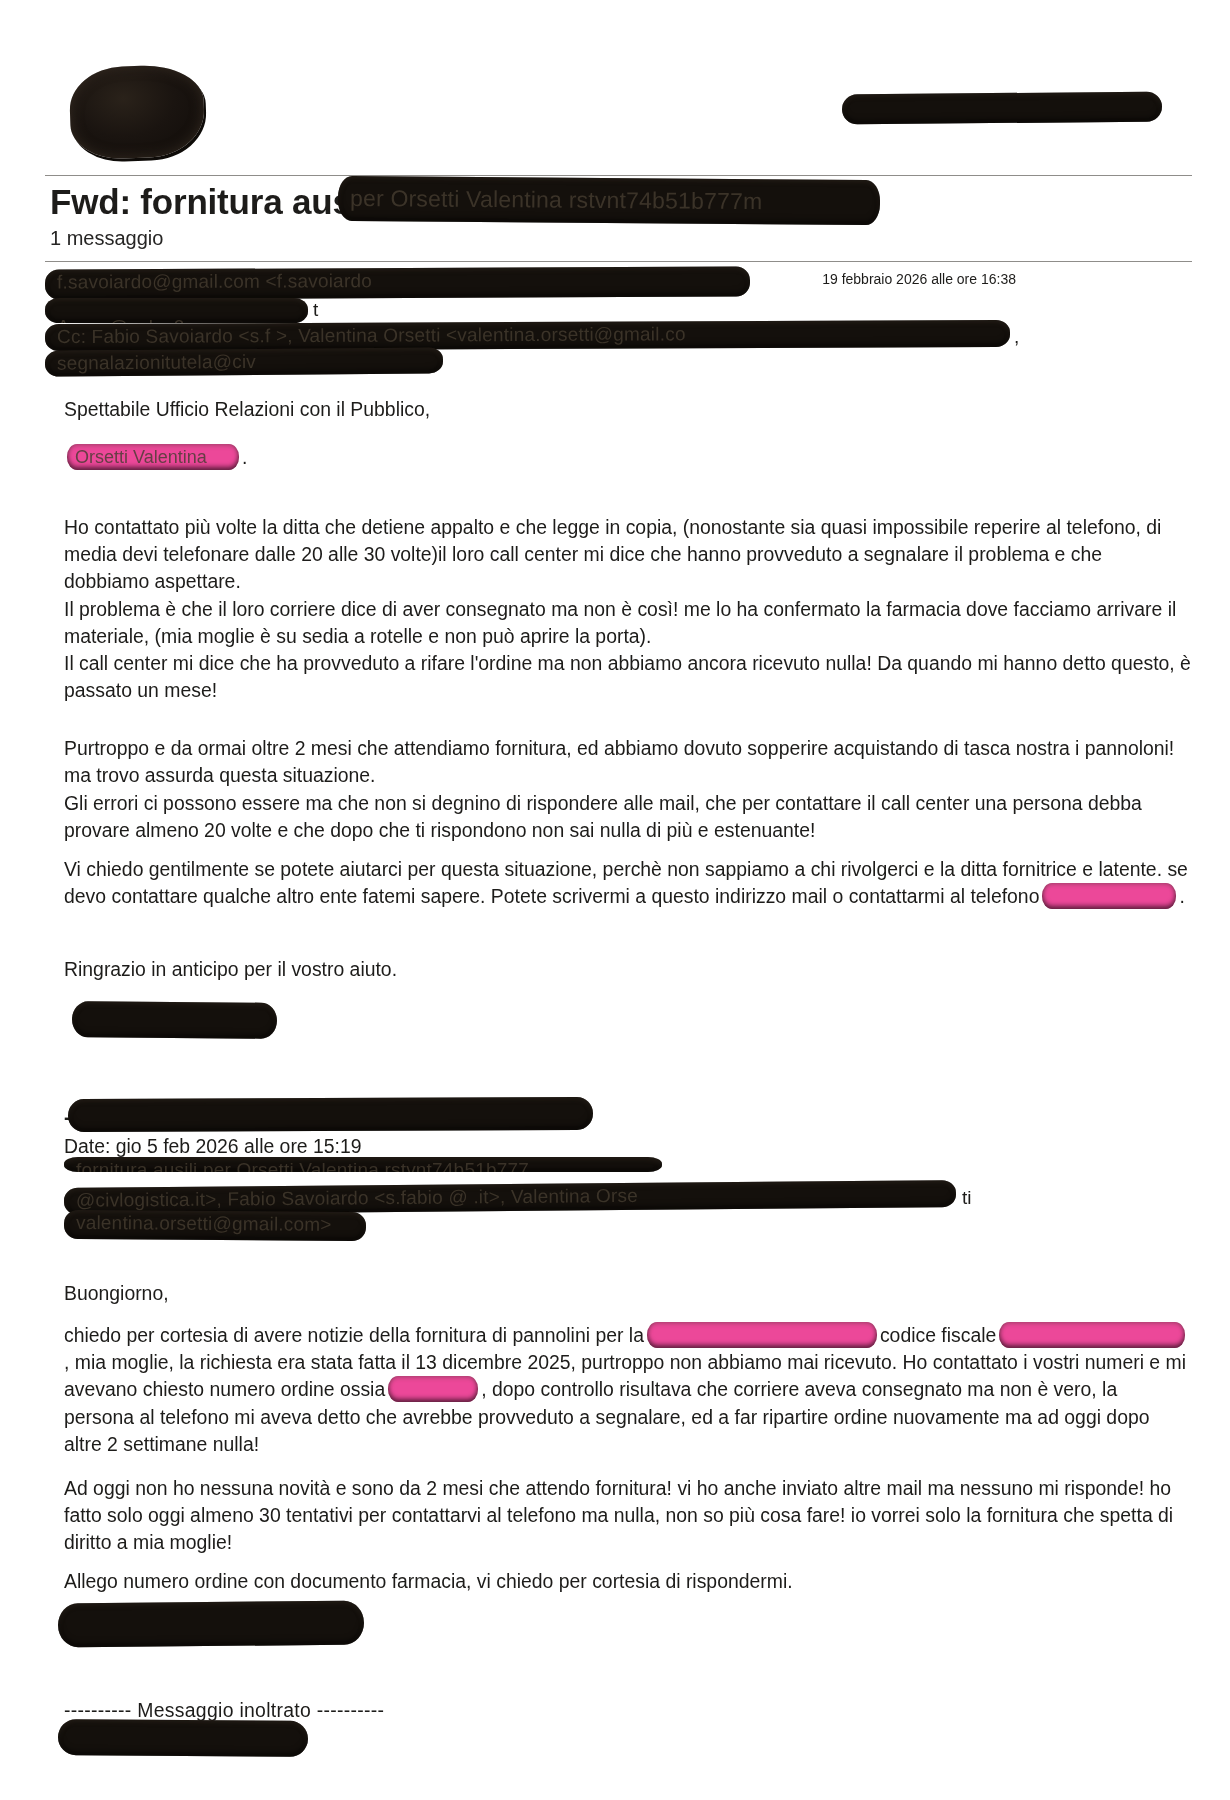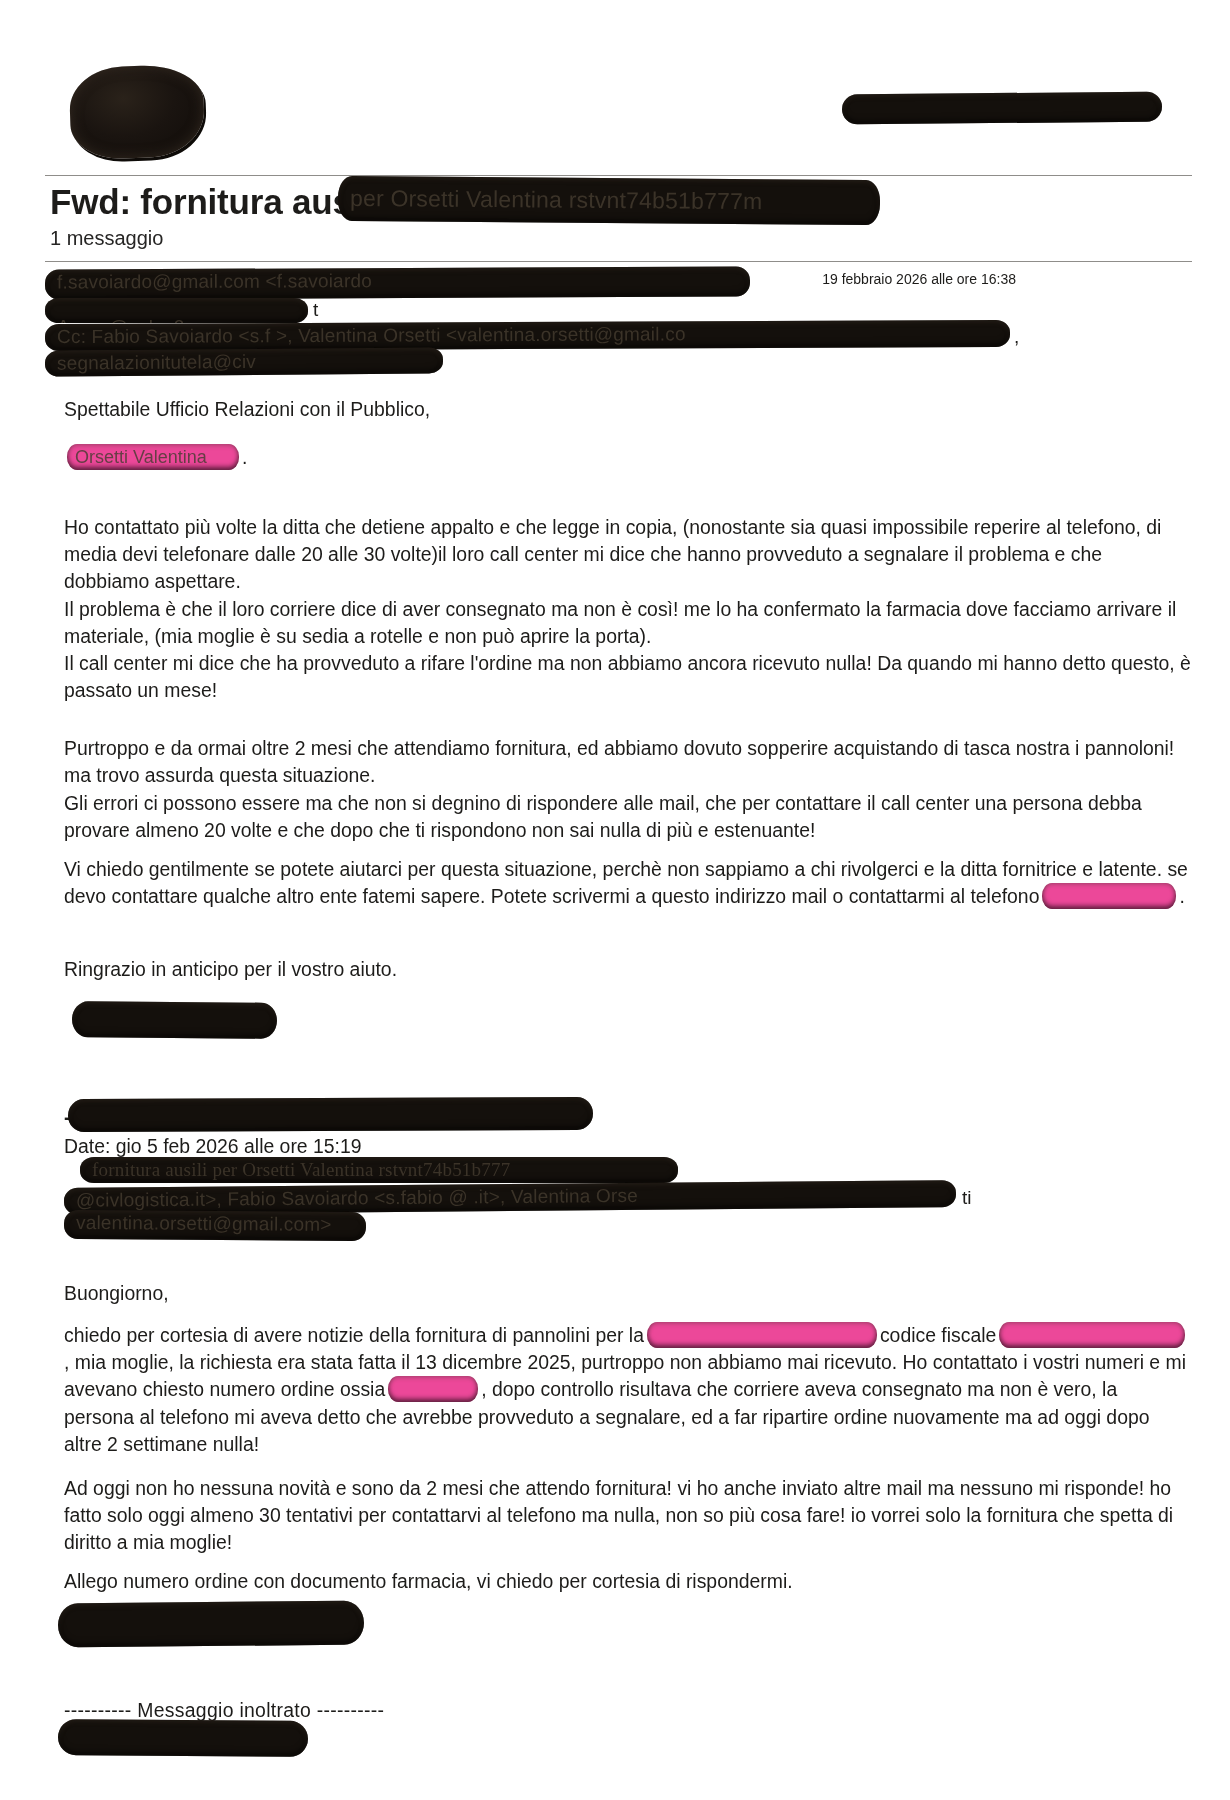--- a/index.html
+++ b/index.html
@@ -107,21 +107,21 @@
 <div class="para" style="top:956px;">Ringrazio in anticipo per il vostro aiuto.</div>
 
 <div class="bar r2" style="left:72px;top:1002px;width:205px;height:36px;border-radius:16px/50%;"></div>
 
 <div class="para mono-dash" style="top:1104px;font-weight:bold;">---------- Forwarded message ---------</div>
 
 <div class="bar r3" style="left:68px;top:1098px;width:525px;height:33px;border-radius:16px/50%;"></div>
 
 <div class="para" style="top:1133px;">Date: gio 5 feb 2026 alle ore 15:19</div>
 
-<div class="bar" style="left:80px;top:1157px;width:598px;height:26px;font-family:Liberation Serif, serif;">
+<div class="bar" style="left:64px;top:1157px;width:598px;height:15px;">
     <span class="ft hfaint">fornitura ausili per Orsetti Valentina rstvnt74b51b777</span>
   </div>
 
 <div class="bar r1" style="left:64px;top:1184px;width:892px;height:27px;">
     <span class="ft hfaint">@civlogistica.it&gt;, Fabio Savoiardo &lt;s.fabio     @      .it&gt;, Valentina Orse</span>
   </div>
 <span class="suffix" style="left:962px;top:1187px;">ti</span>
 
 <div class="bar r2" style="left:64px;top:1211px;width:302px;height:29px;">
     <span class="ft hfaint">valentina.orsetti@gmail.com&gt;</span>

